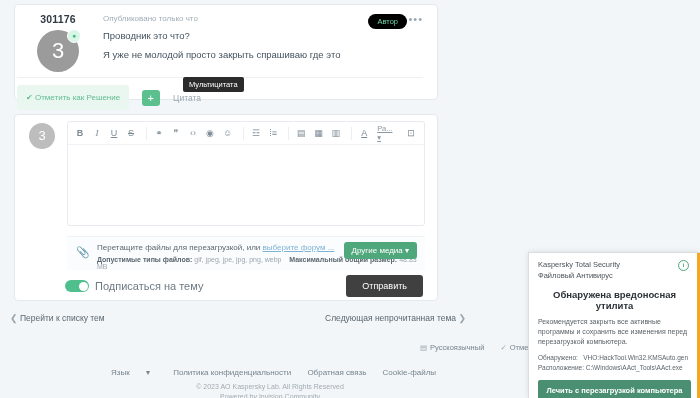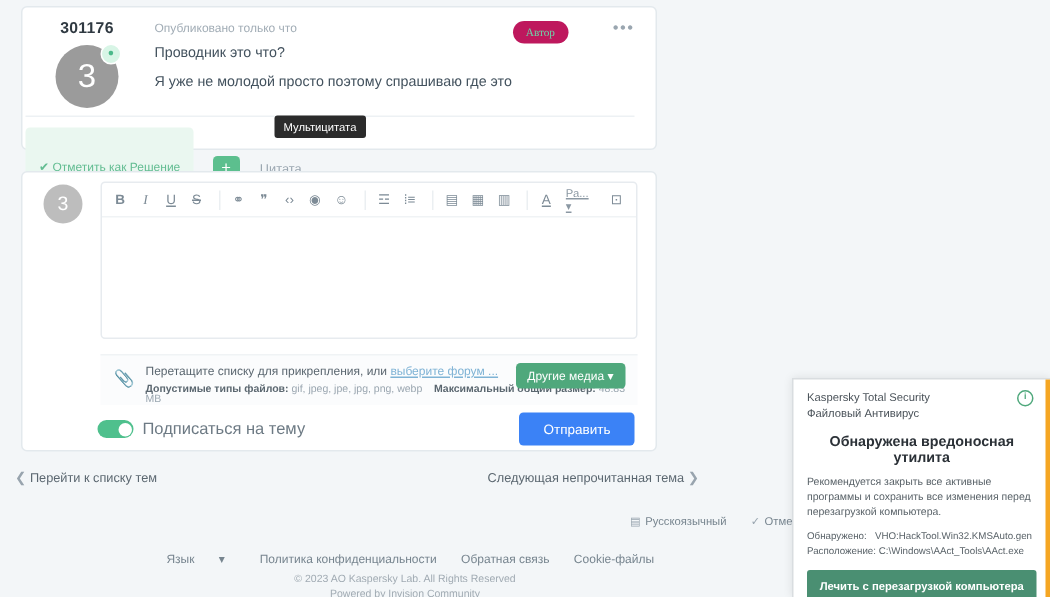--- a/index.html
+++ b/index.html
@@ -37,35 +37,35 @@
   .rank-label { margin-top: 22px; font-size: 13px; color: #98a4ae; }
   .postcount { margin-top: 7px; font-size: 8px; color: #8d99a4; }
   .postcount .bub { margin-right: 2px; }
 
   .post-body { position: absolute; left: 86px; top: 0; right: 0; bottom: 0; }
   .post-meta { padding: 9px 10px 0 2px; font-size: 8px; color: #a2adb6; }
   .post-line {
     font-size: 9.5px; color: #43525e; padding: 7px 2px 0 2px; line-height: 1.25;
   }
   .author-badge {
-    position: absolute; right: 58px; top: 9px;
-    background: #be185d; color: #6fd3a9; font-size: 7.5px;
-    padding: 3px 9px; border-radius: 10px; font-family: Liberation Serif, serif;
+    position: absolute; right: 30px; top: 9px;
+    background: #000000; color: #6fd3a9; font-size: 7.5px;
+    padding: 3px 9px; border-radius: 10px;
   }
   .dots-btn {
     position: absolute; right: 14px; top: 10px; color: #9aa6b0;
     font-size: 11px; letter-spacing: 1px; line-height: 8px;
   }
   .post-divider {
     position: absolute; left: 2px; right: 14px; top: 72px; height: 1px; background: #edf1f4;
   }
   .post-actions { position: absolute; left: 2px; top: 80px; }
   .btn-solution {
     display: inline-block; background: #eaf7f0; color: #63bd92;
-    font-size: 8px; padding: 22px 9px; border-radius: 3px; vertical-align: middle;
+    font-size: 8px; padding: 8px 9px; border-radius: 3px; vertical-align: middle;
   }
   .btn-multiquote {
     display: inline-block; width: 18px; height: 16px; vertical-align: middle;
     background: #5cbf8e; color: #fff; border-radius: 3px;
     font-size: 11px; line-height: 16px; text-align: center; margin-left: 8px;
   }
   .btn-quote {
     display: inline-block; color: #9aa6b0; font-size: 8.5px;
     margin-left: 9px; vertical-align: middle;
   }
@@ -124,21 +124,21 @@
   .toggle {
     position: absolute; left: 50px; top: 3px; width: 24px; height: 12px;
     background: #4fc08d; border-radius: 7px;
   }
   .toggle::after {
     content: ""; position: absolute; right: 1.5px; top: 1.5px;
     width: 9px; height: 9px; border-radius: 50%; background: #fff;
   }
   .toggle-label { position: absolute; left: 80px; top: 3px; font-size: 11px; color: #6d7a84; }
   .btn-send {
-    position: absolute; right: 14px; top: -2px; background: #3b82f6; color: #fff;
+    position: absolute; right: 14px; top: -2px; background: #404040; color: #fff;
     font-size: 9px; padding: 6px 16px; border-radius: 3px; text-align: center;
   }
 
   
   .navrow { position: absolute; left: 0; top: 312px; width: 700px; height: 18px; }
   .nav-prev { position: absolute; left: 10px; top: 1px; font-size: 8.5px; color: #5b6770; text-align: right; }
   .nav-next { position: absolute; left: 325px; top: 1px; font-size: 8.5px; color: #5b6770; }
   .chev { color: #98a4ae; font-size: 9px; }
 
   
@@ -198,21 +198,21 @@
       </div>
       <div class="rank-label">Members</div>
       <div class="postcount">
         <span class="bub">💬</span><span>7</span>
       </div>
     </div>
 
     <div class="post-body">
       <div class="post-meta">Опубликовано только что</div>
       <div class="post-line">Проводник это что?</div>
-      <div class="post-line">Я уже не молодой просто поэтому спрашиваю где это</div>
+      <div class="post-line">Я уже не молодой просто закрыть спрашиваю где это</div>
     </div>
 
     <div class="author-badge">Автор</div>
     <div class="dots-btn">•••</div>
 
     <div class="post-divider"></div>
 
     <div class="post-actions">
       <span class="btn-solution">
         <span>✔</span>
@@ -252,21 +252,21 @@
         <span class="tb-sep"></span>
         <span class="tb-item under">A</span>
         <span class="tb-dd"><span>Ра...</span> ▾</span>
         <span class="tb-item">⊡</span>
       </div>
     </div>
 
     <div class="attach-zone">
       <span class="clip-icon">📎</span>
       <div class="attach-line1">
-        <span>Перетащите списку для прикрепления, или </span><span class="attach-link">выберите форум ...</span>
+        <span>Перетащите файлы для перезагрузкой, или </span><span class="attach-link">выберите форум ...</span>
       </div>
       <div class="attach-line2">
         <b>Допустимые типы файлов:</b><span> gif, jpeg, jpe, jpg, png, webp</span>
         &nbsp;&nbsp; <b>Максимальный общий размер:</b><span> 48.83 MB</span>
       </div>
       <div class="btn-media">
         <span>Другие медиа</span>
         <span>▾</span>
       </div>
     </div>

